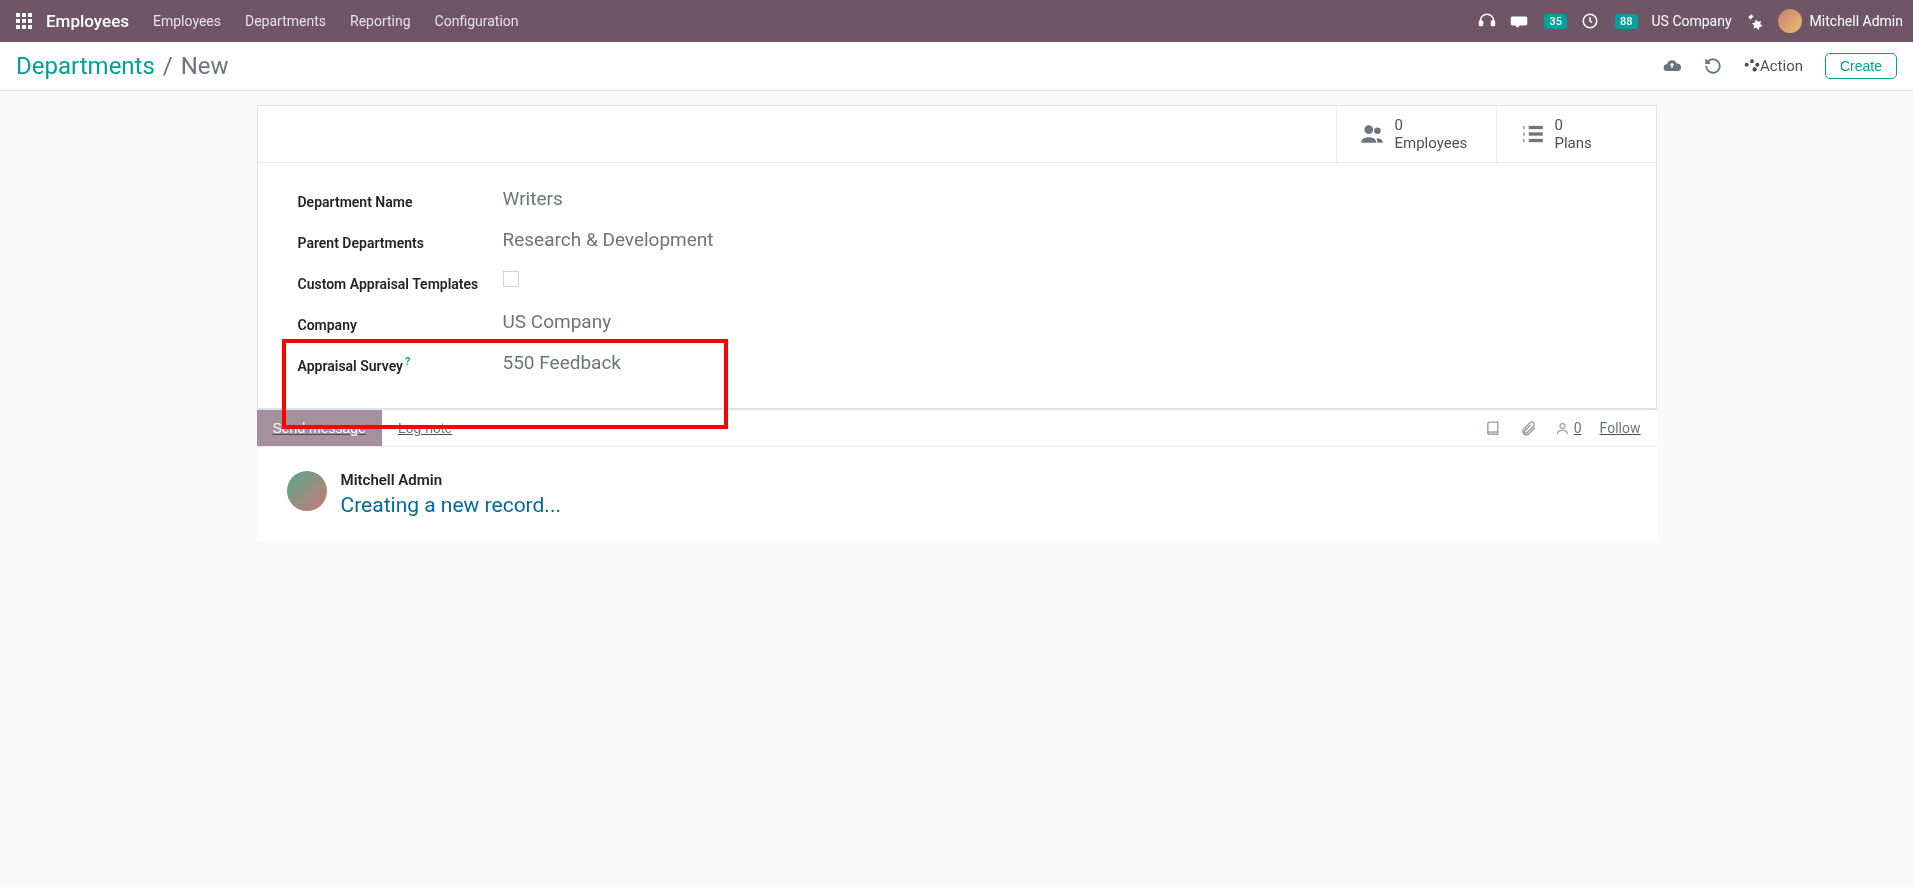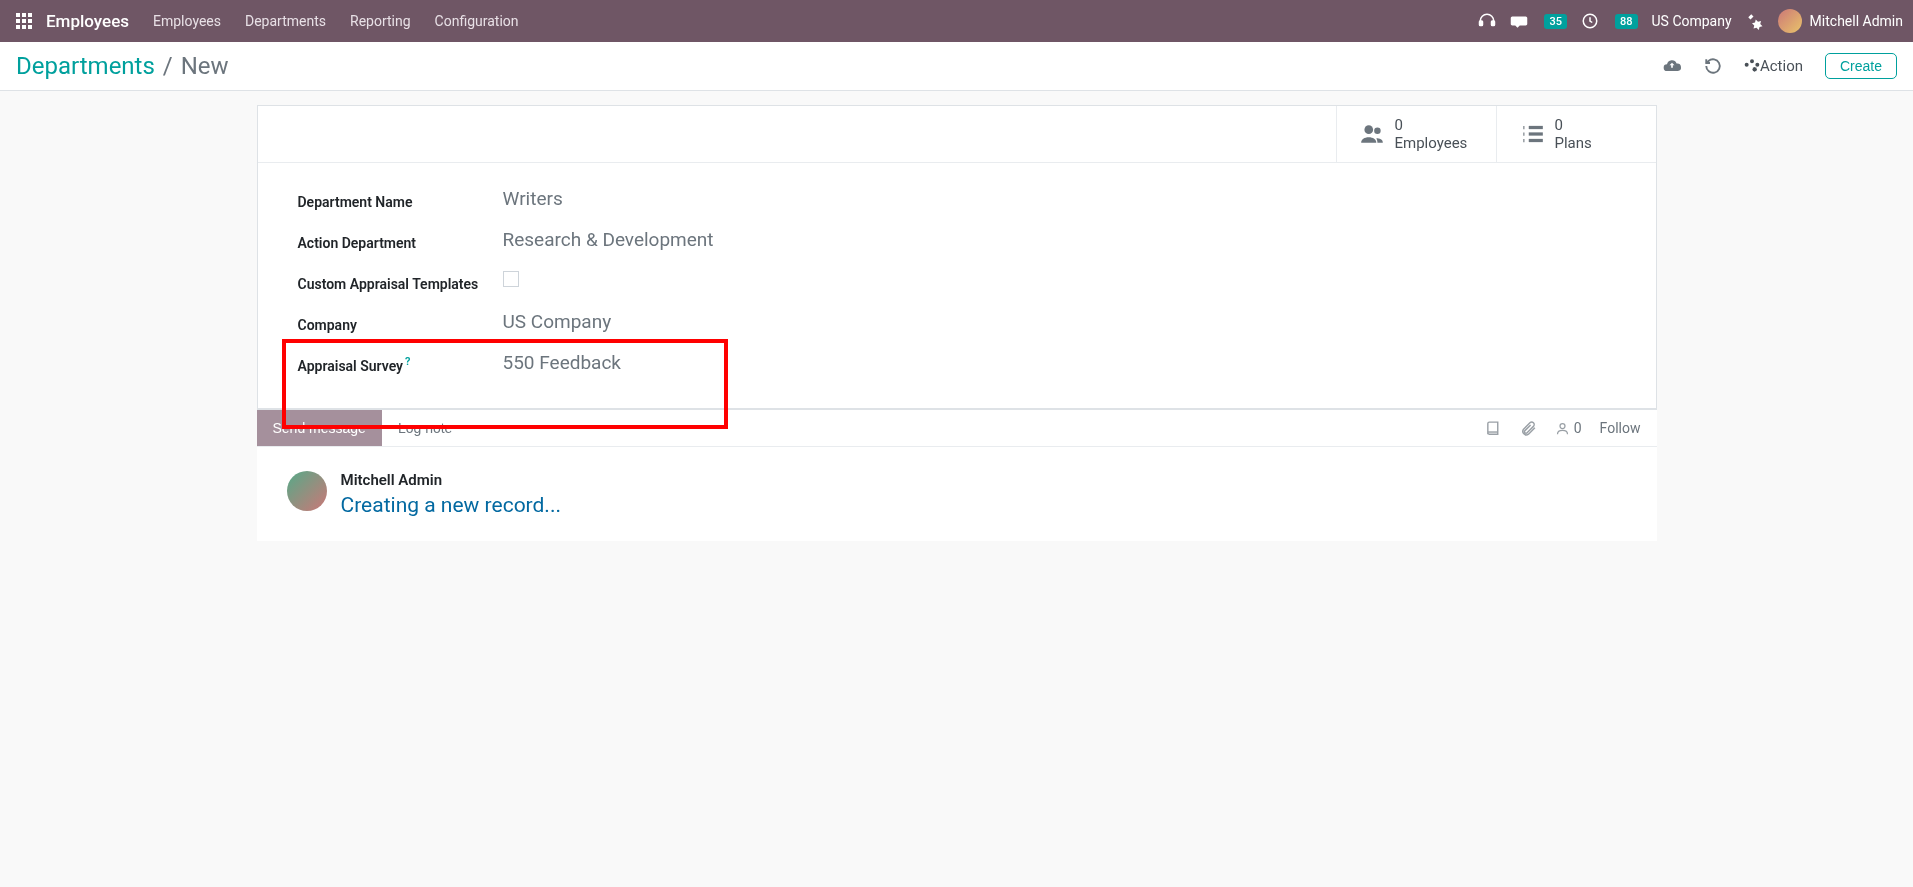--- a/index.html
+++ b/index.html
@@ -43,21 +43,21 @@
 .form-row { display: flex; align-items: flex-end; margin-bottom: 18px; }
 .form-label { width: 205px; font-weight: 600; color: #212529; font-size: 14px; padding-top: 2px; }
 .form-value { color: #6c757d; font-size: 19px; }
 .checkbox-empty { width: 16px; height: 16px; border: 1px solid #ced4da; display: inline-block; }
 .help-q { color: #00a09d; font-size: 11px; vertical-align: super; margin-left: 2px; }
 
 .highlight-box { border: 4px solid #ff0000; position: absolute; pointer-events: none; }
 
 
 .chatter { width: 1400px; margin: 0 auto; background: #fff; }
-.chatter-top { display: flex; align-items: center; border-top: 1px solid #dee2e6; border-bottom: 1px solid #e9ecef; }
+.chatter-top { display: flex; align-items: center; border-top: 1px solid #dee2e6; border-bottom: 1px solid #e9ecef; text-decoration: underline; }
 .btn-send { background: #a5909c; color: #fff; padding: 10px 16px; border: none; font-size: 14px; cursor: pointer; }
 .btn-lognote { color: #6c757d; padding: 10px 16px; background: none; border: none; font-size: 14px; cursor: pointer; }
 .chatter-tools { margin-left: auto; display: flex; align-items: center; gap: 18px; padding-right: 16px; color: #6c757d; }
 .follower-count { display: flex; align-items: center; gap: 4px; }
 .follow-btn { color: #6c757d; font-size: 14px; cursor: pointer; }
 
 .thread { padding: 24px 16px; }
 .sep-today { display: flex; align-items: center; margin: 14px 0 22px 0; }
 .sep-line { flex: 1; height: 1px; background: #e9ecef; }
 .sep-label { padding: 0 14px; font-weight: 600; color: #212529; }
@@ -188,21 +188,21 @@
         </span>
       </div>
     </div>
 
     <div class="form-body" style="position:relative;">
       <div class="form-row">
         <div class="form-label">Department Name</div>
         <div class="form-value">Writers</div>
       </div>
       <div class="form-row">
-        <div class="form-label">Action Department</div>
+        <div class="form-label">Parent Departments</div>
         <div class="form-value">Research &amp; Development</div>
       </div>
       <div class="form-row">
         <div class="form-label">Custom Appraisal Templates</div>
         <div class="form-value"><span class="checkbox-empty"></span></div>
       </div>
       <div class="form-row">
         <div class="form-label">Company</div>
         <div class="form-value">US Company</div>
       </div>

